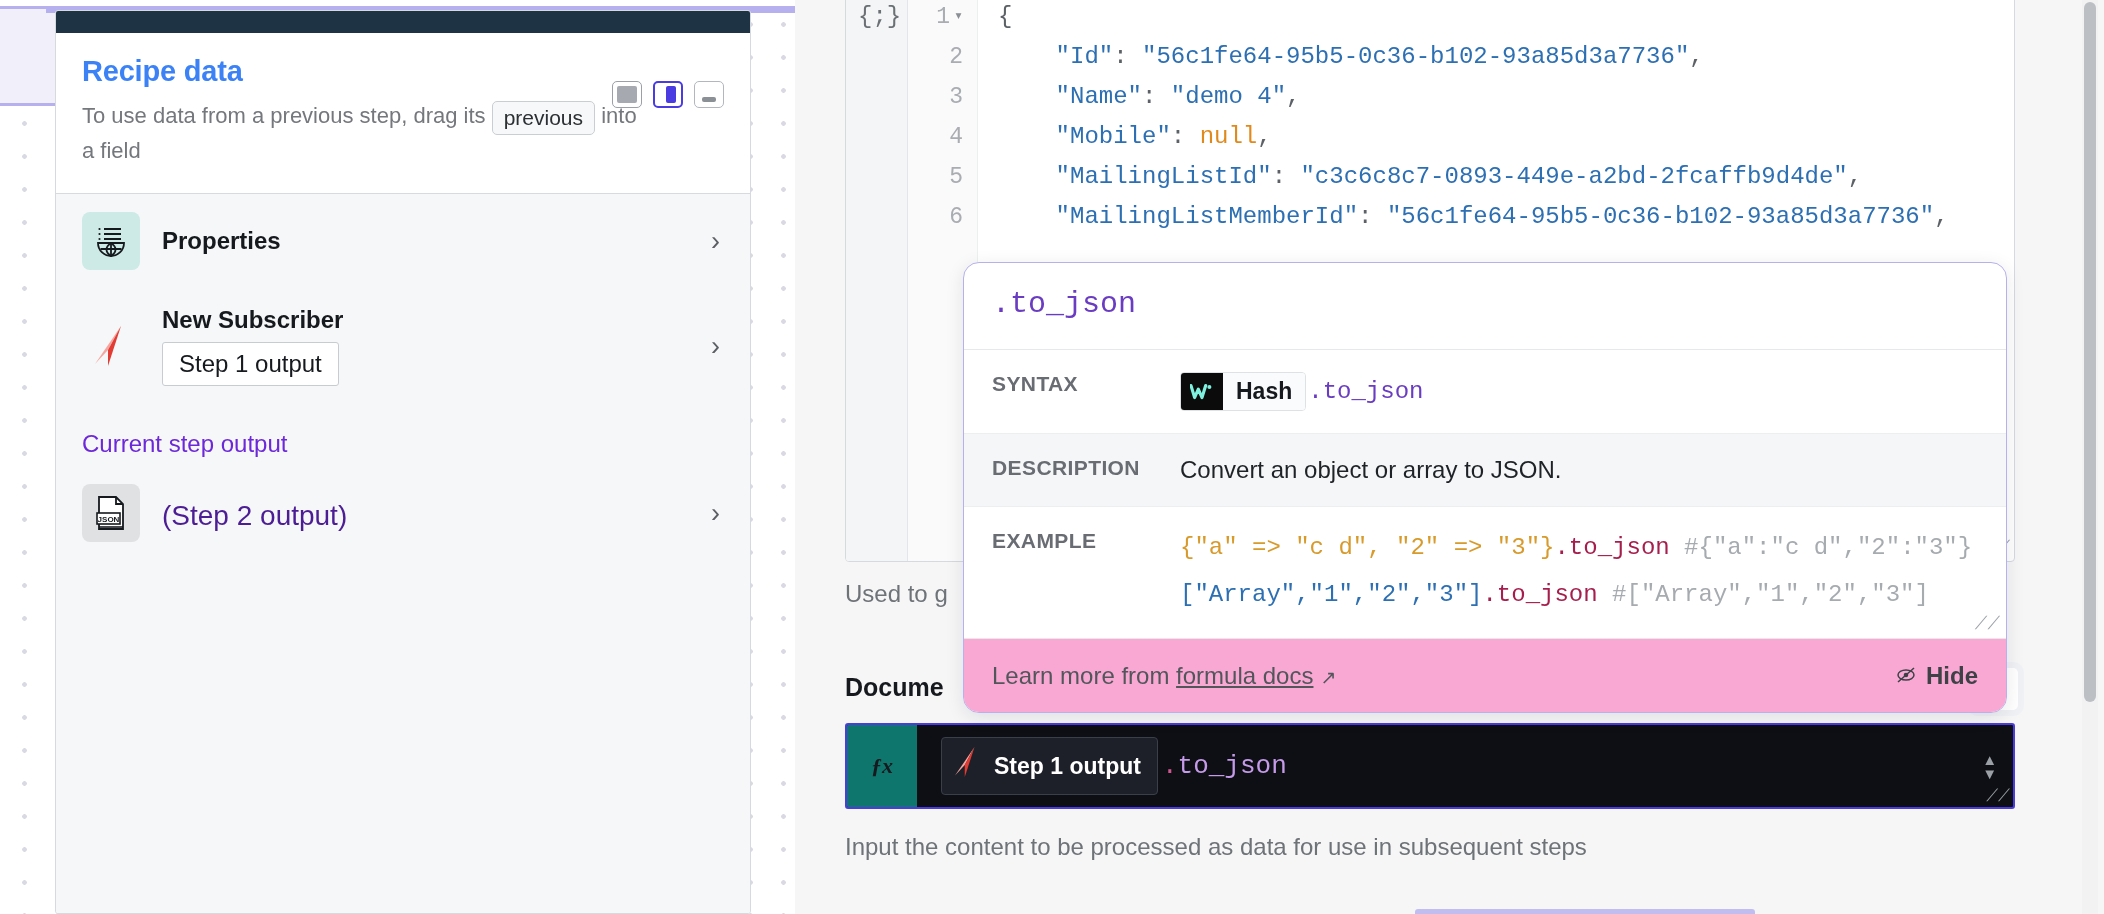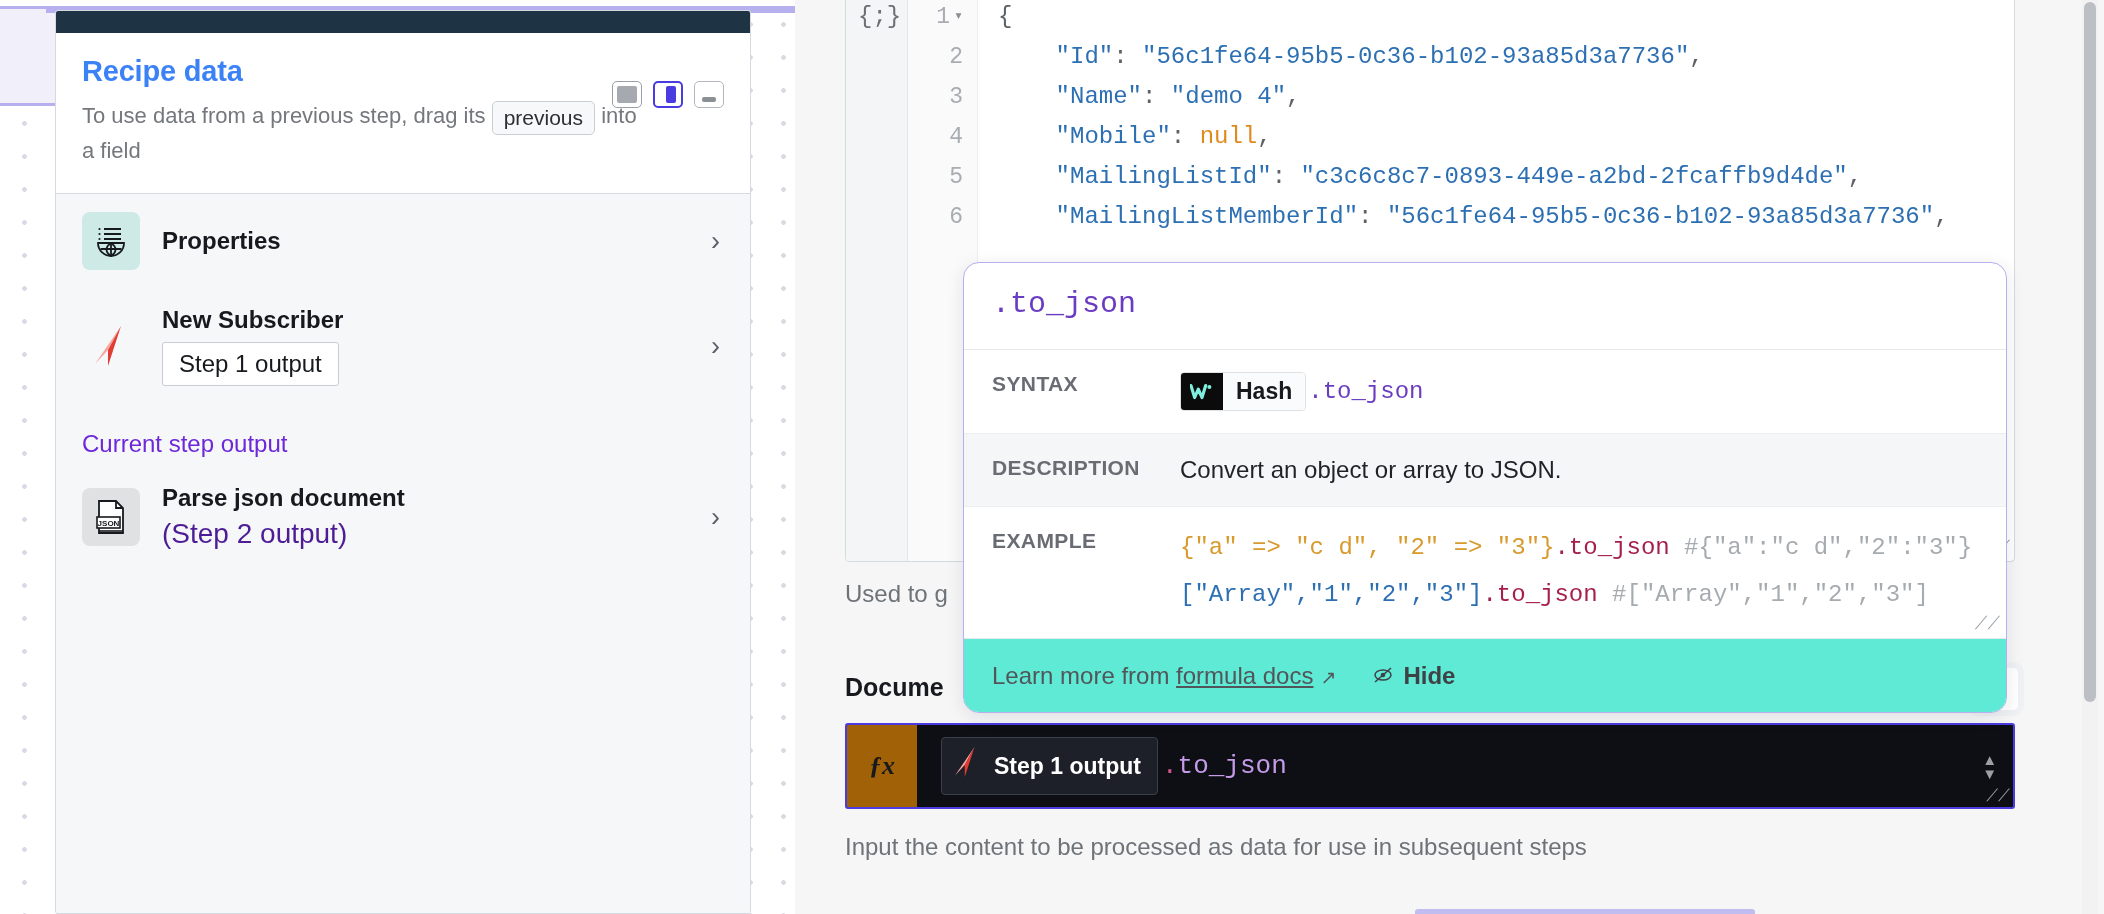--- a/index.html
+++ b/index.html
@@ -185,24 +185,24 @@
     position: absolute; left: 50px; top: 723px;
     width: 1170px; height: 86px;
     background: #0d0f14;
     border: 2.5px solid #4a3ce0;
     border-radius: 3px;
     display: flex; align-items: stretch;
     overflow: hidden;
   }
   .fx-box {
     width: 70px; flex: 0 0 70px;
-    background: #a16207; color: #16191d;
+    background: #0f766e; color: #16191d;
     display: flex; align-items: center; justify-content: center;
     font-family: "Liberation Serif", serif;
-    font-style: italic; font-size: 26px; font-weight: bold;
+    font-style: italic; font-size: 22px; font-weight: bold;
   }
   .fx-content {
     flex: 1 1 auto; display: flex; align-items: center; padding-left: 24px;
     font-family: "Liberation Mono", monospace; font-size: 26px;
   }
   .datapill {
     display: inline-flex; align-items: center; gap: 12px;
     background: #1d2028; border: 1px solid #3a3f4a; border-radius: 4px;
     padding: 7px 16px 7px 10px; margin-right: 4px;
   }
@@ -272,24 +272,24 @@
   .mono { font-family: "Liberation Mono", monospace; }
   .ex-line { font-family: "Liberation Mono", monospace; font-size: 24px; line-height: 1.55; }
   .ex-line + .ex-line { margin-top: 10px; }
   .ex-hash { color: #a6abb0; }
   .ex-brace { color: #d79a2b; }
   .ex-arr { color: #2d6fb3; }
   .ex-call { color: #a61e4d; }
   .fp-foot {
     position: absolute; left: 0; right: 0; bottom: 0; height: 74px;
     border-top: 1px solid #e6e8ea;
-    display: flex; align-items: center; justify-content: flex-start;
+    display: flex; align-items: center; justify-content: space-between;
     padding: 0 28px;
     font-size: 24px; color: #52565b;
-    background: #5eead4;
+    background: #f9a8d4;
     gap: 36px;
   }
   .fp-foot a { color: #52565b; text-decoration: underline; cursor: pointer; }
   .ext-ico { font-size: 19px; margin-left: 7px; color: #52565b; }
   .hide-btn { display: flex; align-items: center; gap: 9px; font-weight: bold; color: #3e4247; cursor: pointer; }
   .fp-resize { position: absolute; right: 6px; bottom: 78px; color: #9aa0a6; font-size: 18px; }
 
   
   .vscroll {
     position: absolute; right: 6px; top: 0; width: 16px; height: 914px;
@@ -380,21 +380,20 @@
         <div class="row-icon json">
           <svg width="38" height="40" viewBox="0 0 38 40" aria-hidden="true">
             <path d="M7 4 h17 l7 7 v25 h-24 z" fill="#ffffff" stroke="#16191d" stroke-width="1.8"></path>
             <path d="M24 4 v7 h7" fill="none" stroke="#16191d" stroke-width="1.8"></path>
             <rect x="5" y="20" width="23" height="11" fill="#ffffff" stroke="#16191d" stroke-width="1.6"></rect>
             <text x="16.5" y="28.6" font-family="Liberation Sans, sans-serif" font-size="8" font-weight="bold" text-anchor="middle" fill="#16191d">JSON</text>
             <line x1="7" y1="34" x2="31" y2="34" stroke="#16191d" stroke-width="1.6"></line>
           </svg>
         </div>
         <div class="row-text">
-          <div class="row-title">Parse json document</div>
           <div class="row-sub">(Step 2 output)</div>
         </div>
         <div class="chev">›</div>
       </div>
 
     </div>
   </div>
 
   <div class="right-col">
 

